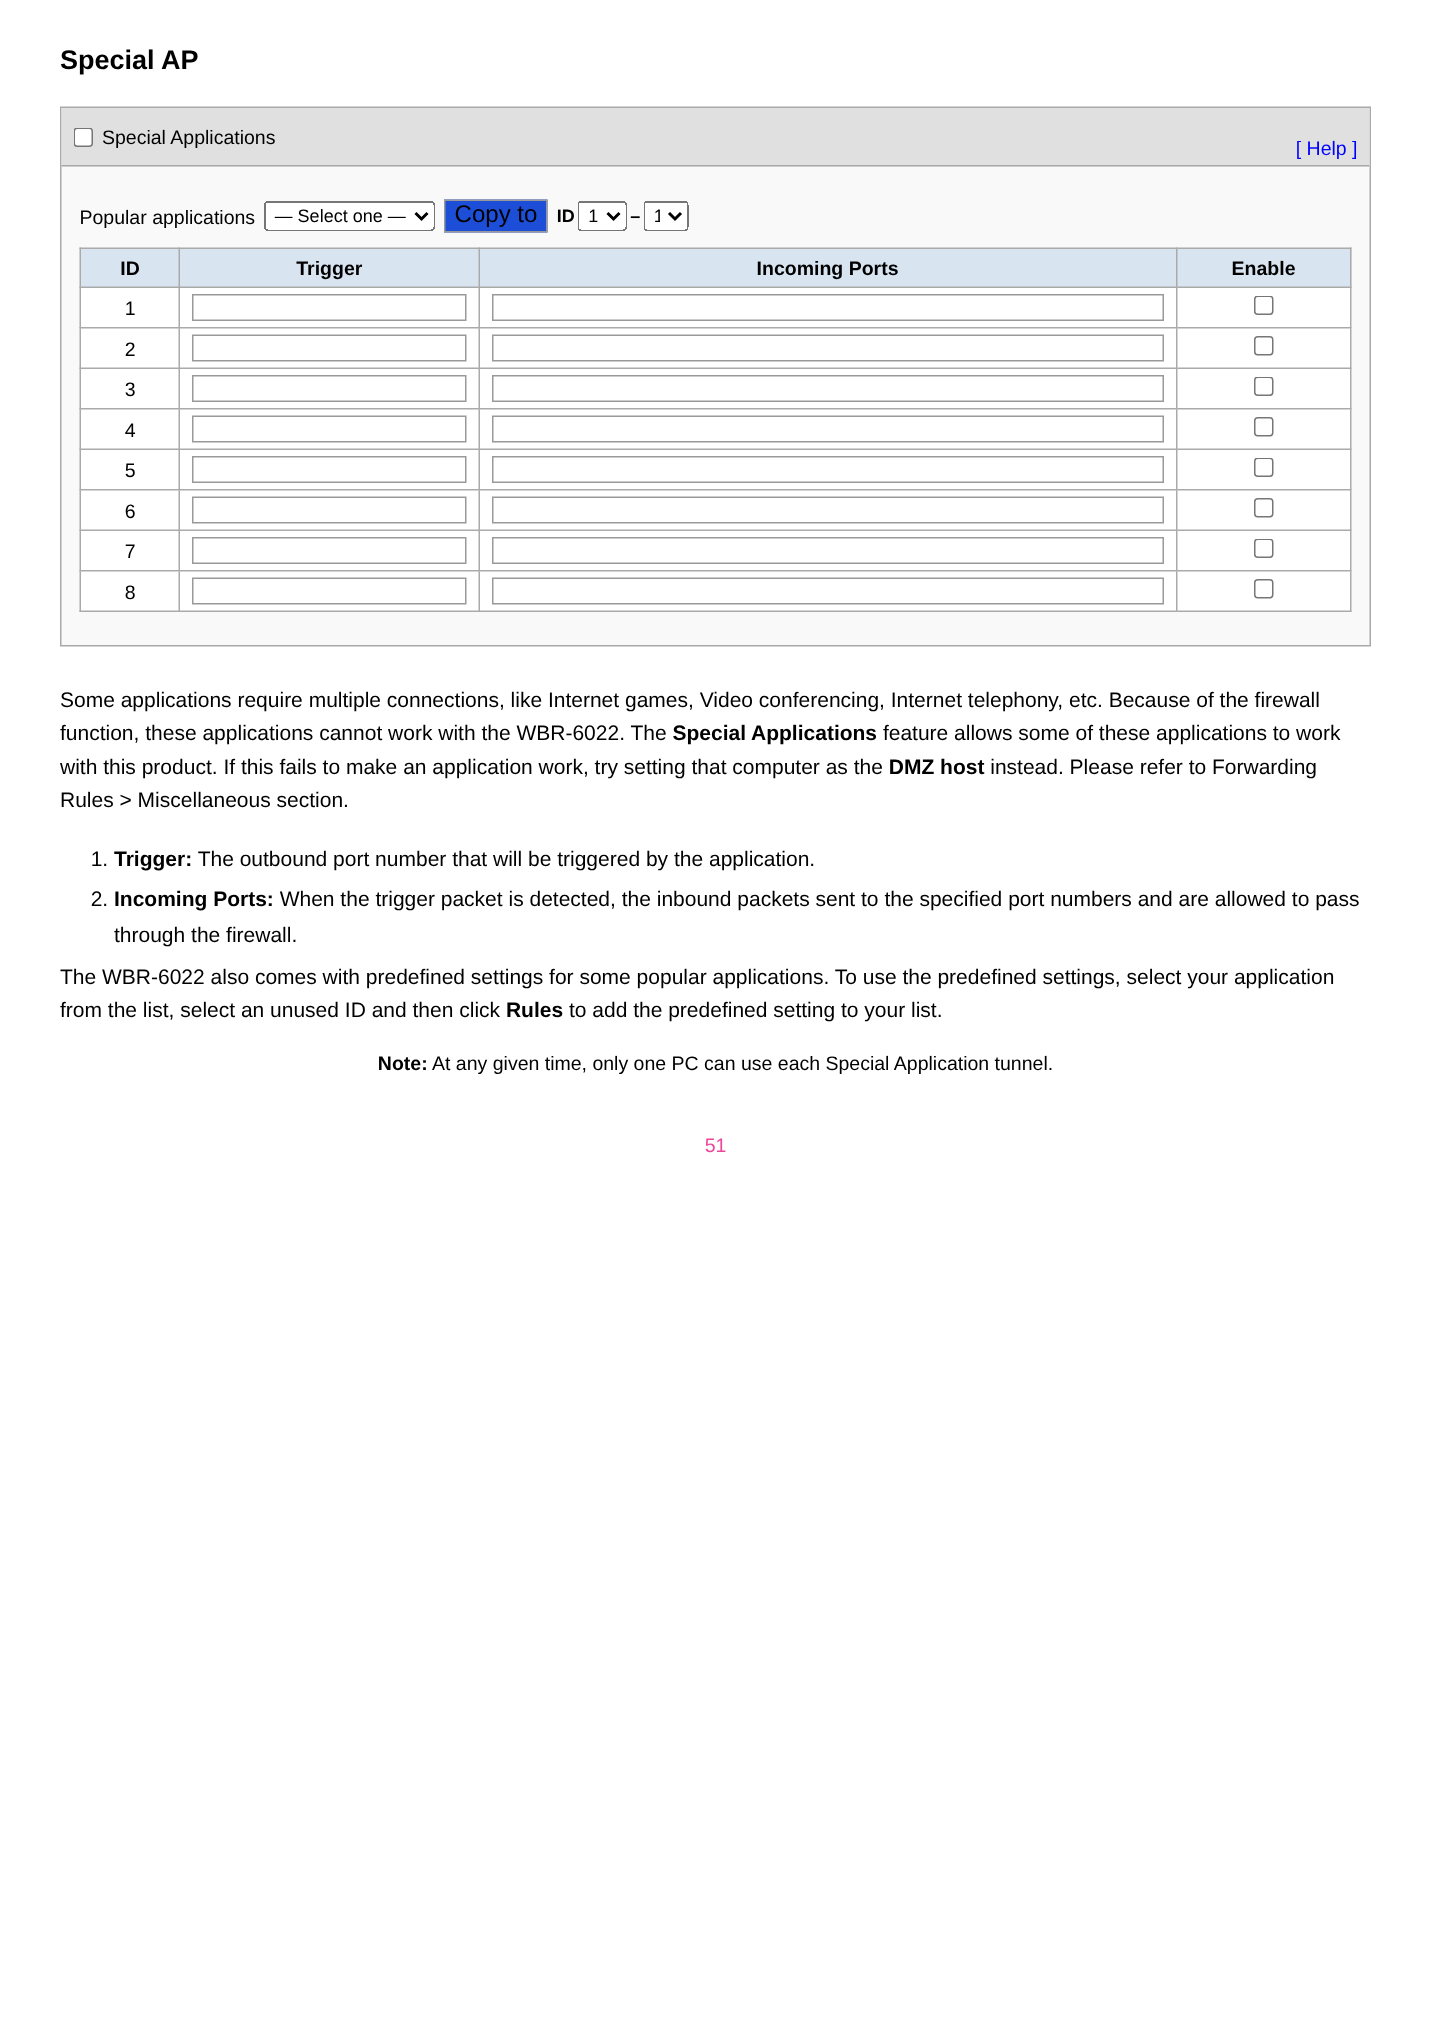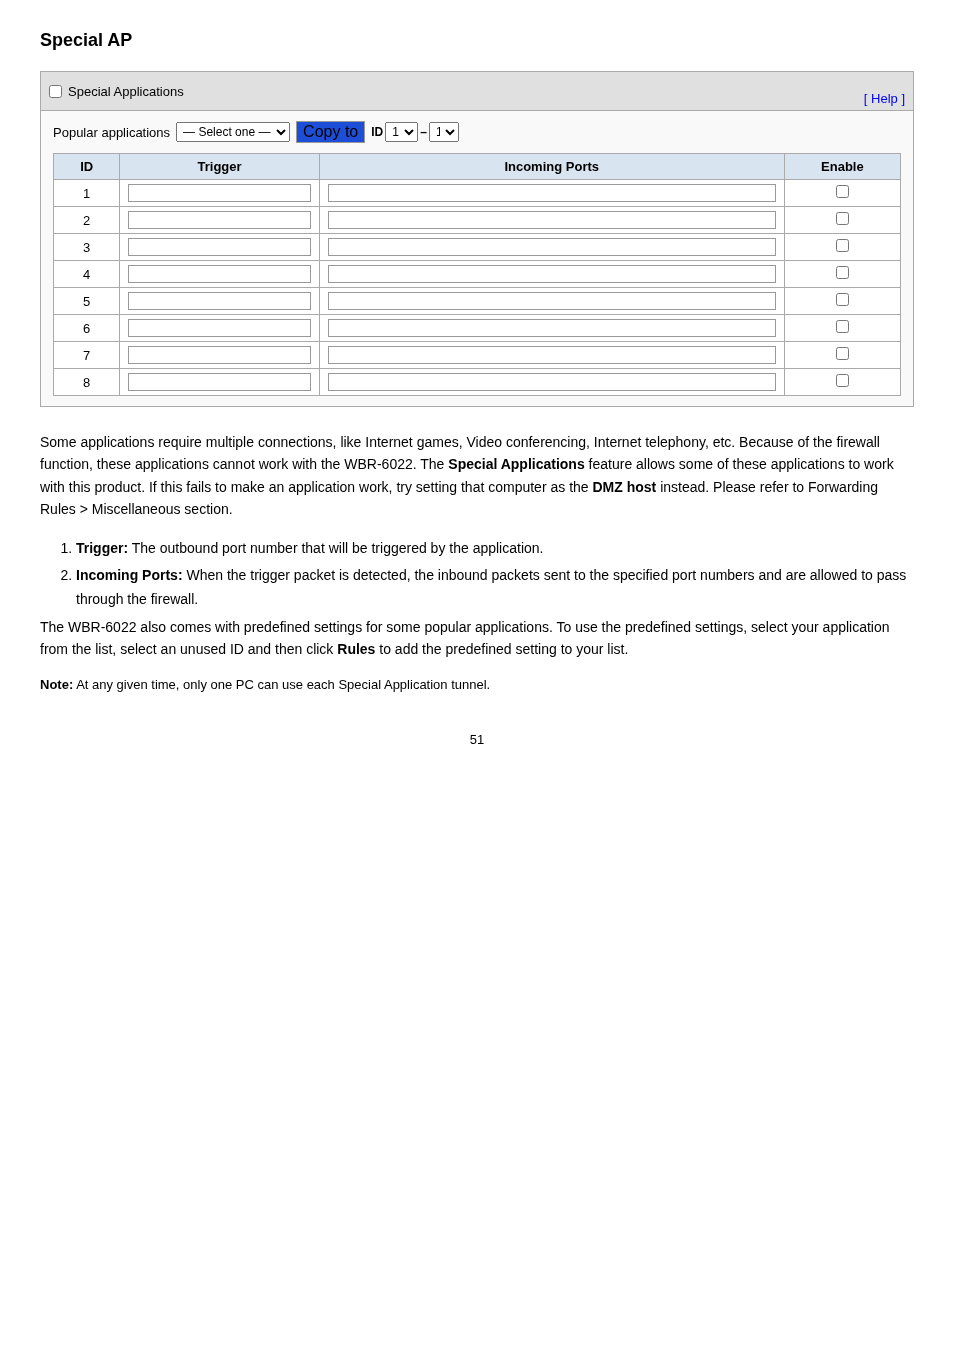--- a/index.html
+++ b/index.html
@@ -39,21 +39,21 @@
     .panel-header-left input[type="checkbox"] {
       margin: 0;
     }
     .panel-header-right {
       font-size: 13px;
       color: #00f;
       cursor: pointer;
       margin-top: 15px;
     }
     .panel-body {
-      padding: 10px 12px;
+      padding: 22px 12px;
     }
     .popular-apps-row {
       display: flex;
       align-items: center;
       gap: 6px;
       margin-bottom: 10px;
       font-size: 13px;
     }
     .popular-apps-row select {
       font-size: 12px;
@@ -145,29 +145,30 @@
       margin-left: 36px;
       font-size: 14px;
       line-height: 1.7;
     }
     ol.features-list li {
       margin-bottom: 4px;
     }
     .note {
       font-size: 13px;
       margin-top: 16px;
+      text-align: center;
     }
     .note b {
       font-weight: bold;
     }
     .page-num {
       text-align: center;
       margin-top: 40px;
       font-size: 13px;
-      color: #000000;
+      color: #ec4899;
     }
   </style>
 </head>
 <body>
 
 <h1 class="page-title">Special AP</h1>
 
 <div class="panel">
   <div class="panel-header">
     <div class="panel-header-left">

